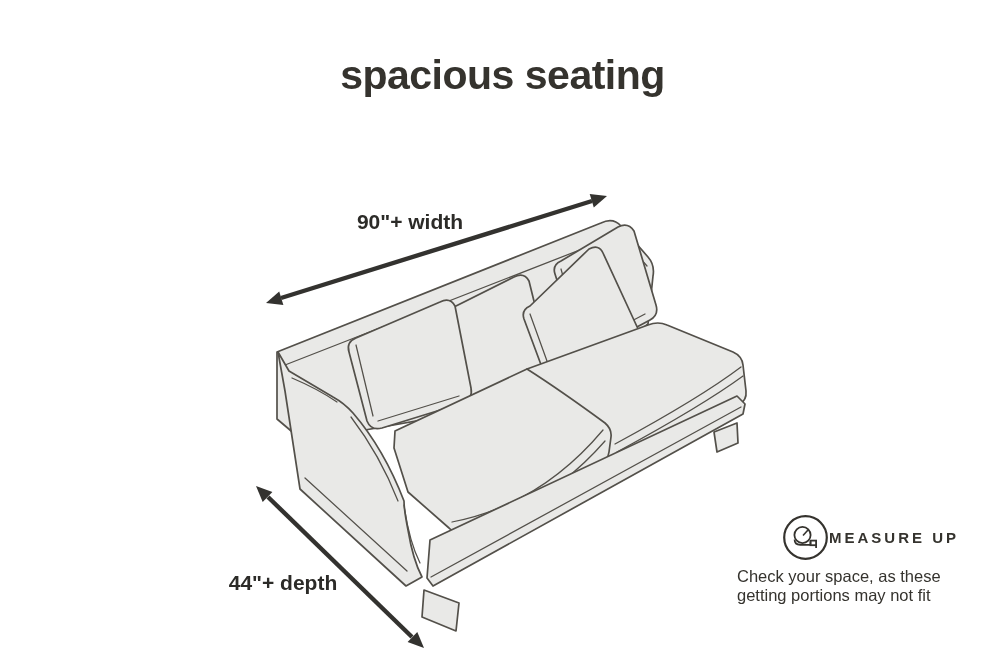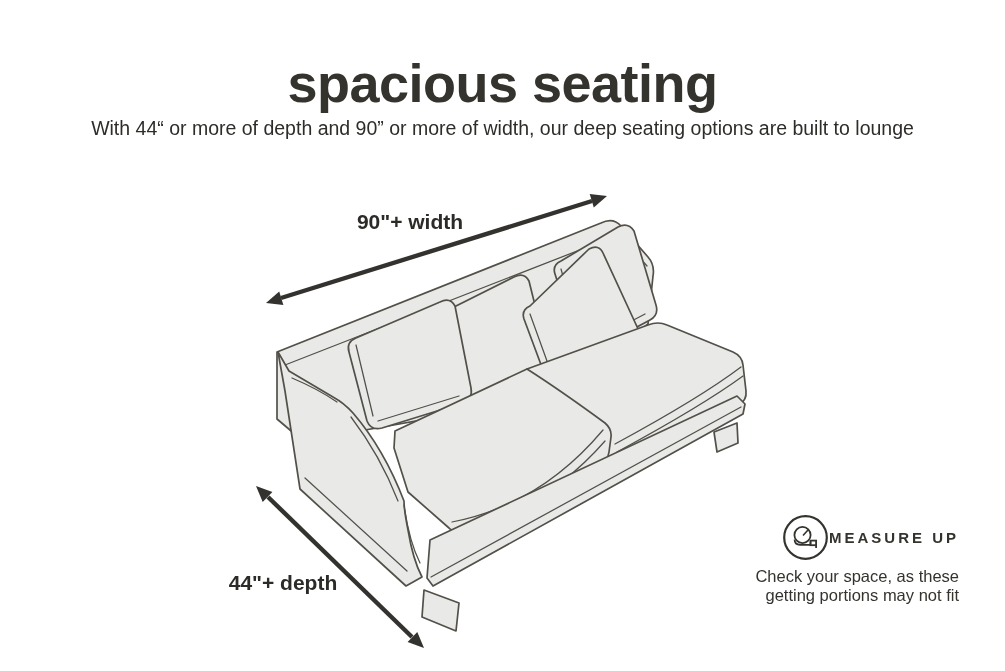--- a/index.html
+++ b/index.html
@@ -9,21 +9,21 @@
   *{margin:0;padding:0;box-sizing:border-box;}
   html,body{width:1005px;height:671px;}
   body{
     position:relative;
     background:var(--paper);
     font-family:"Liberation Sans",sans-serif;
     overflow:hidden;
   }
   .title{
     position:absolute; top:52px; left:0; width:100%;
-    text-align:center; font-size:54px; font-weight:bold;
+    text-align:center; font-size:41px; font-weight:bold;
     letter-spacing:-0.5px; color:var(--ink);
   }
   .subtitle{
     position:absolute; top:115px; left:0; width:100%;
     text-align:center; font-size:19.5px; line-height:26px;
     color:var(--text);
   }
   .diagram-svg{position:absolute; top:0; left:0;}
   .sofa path{
     fill:var(--sofa-fill); stroke:var(--line); stroke-width:1.7;
@@ -44,31 +44,30 @@
   }
   .mu-icon{flex:0 0 auto; width:47px; height:47px;}
   .mu-icon circle, .mu-icon path, .mu-icon rect, .mu-icon line{
     fill:none; stroke:var(--ink);
   }
   .mu-heading{
     font-size:15px; font-weight:bold; letter-spacing:3px;
     color:var(--ink); white-space:nowrap;
   }
   .mu-note{
-    margin-top:6px; text-align:right; font-size:16.5px;
+    margin-top:6px; font-size:16.5px;
     line-height:18.5px; color:var(--ink);
   }
 </style>
 </head>
 <body>
 
 <div class="title">spacious seating</div>
 
 <div class="subtitle">
-  <div>With 44“ or more of depth and 90” or more of width, our deep seating options are built to lounge</div>
 </div>
 
 <svg class="diagram-svg" width="1005" height="671" viewBox="0 0 1005 671" role="img" aria-label="Isometric line drawing of an armless-right loveseat with one left arm, four back pillows, two seat cushions and block feet">
 
   <g class="sofa">
 
     <g>
       <path d="M 277,352 L 601,223 Q 613,217 621,226 L 648,257 Q 655,265 653,276 L 648,324 L 636,334 L 523,402 L 303,441 L 277,419 Z"></path>
       <path class="ln" d="M 285,365 L 613,237"></path>
       <path class="ln" d="M 613,237 Q 621,236 627,243 L 647,266"></path>

